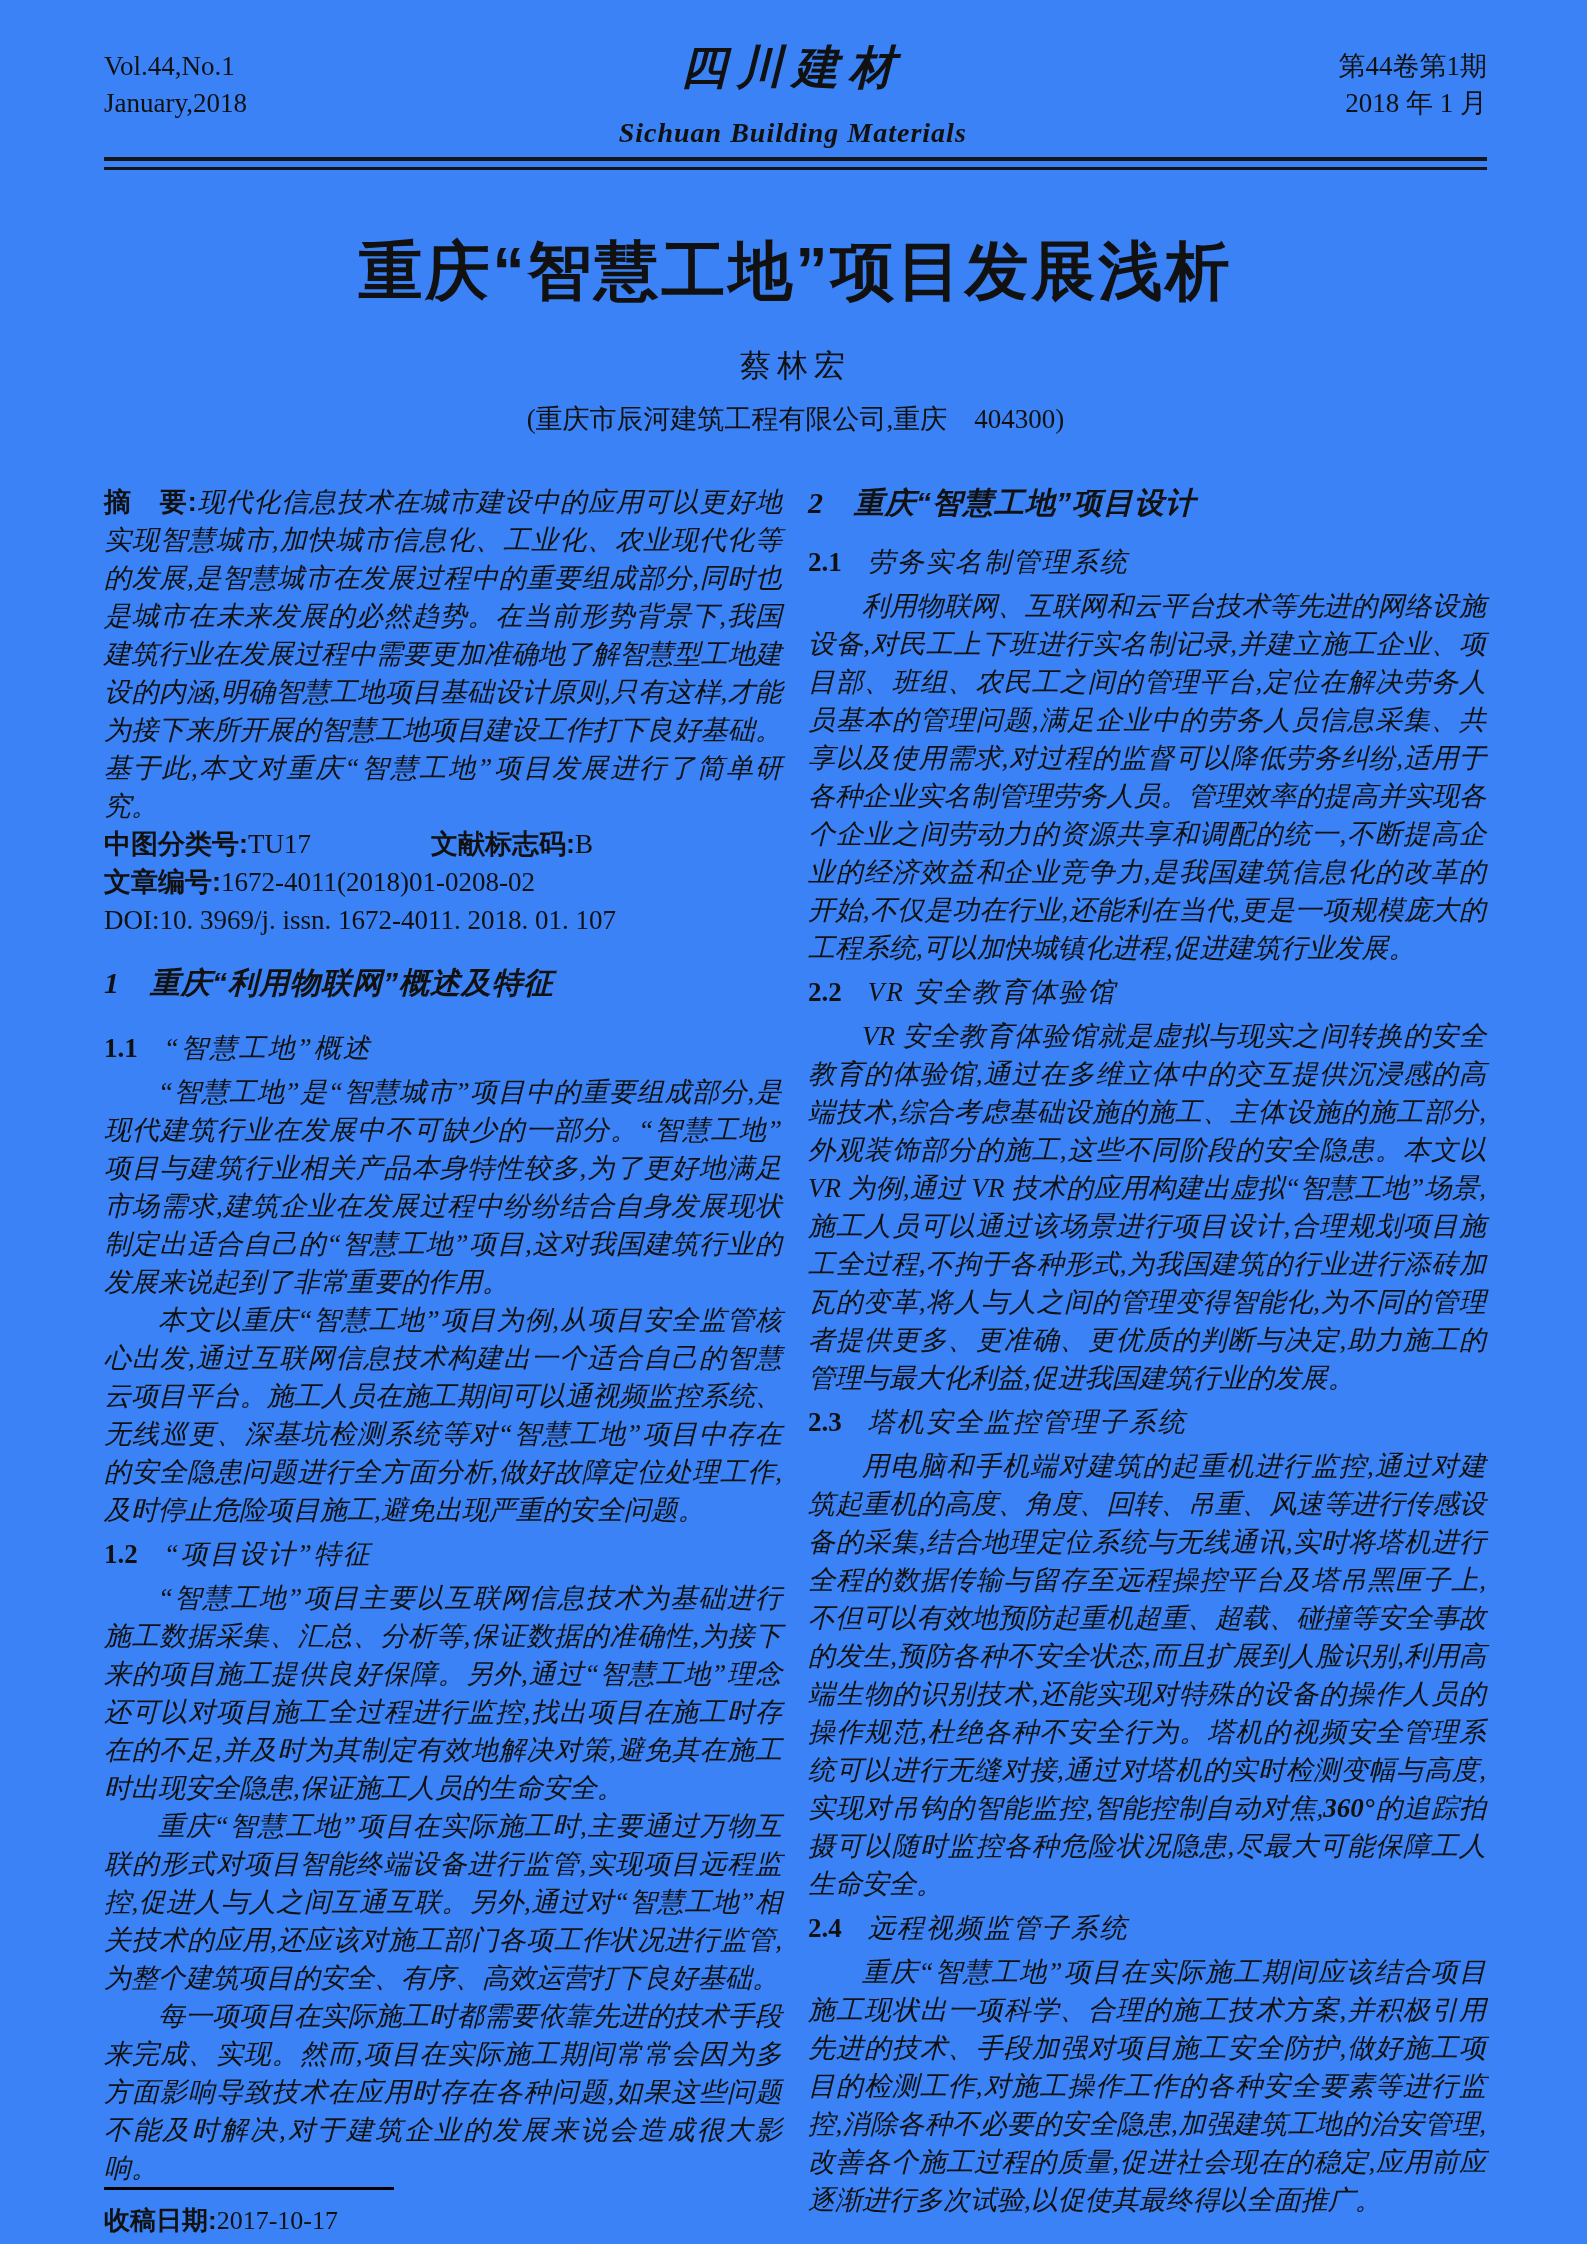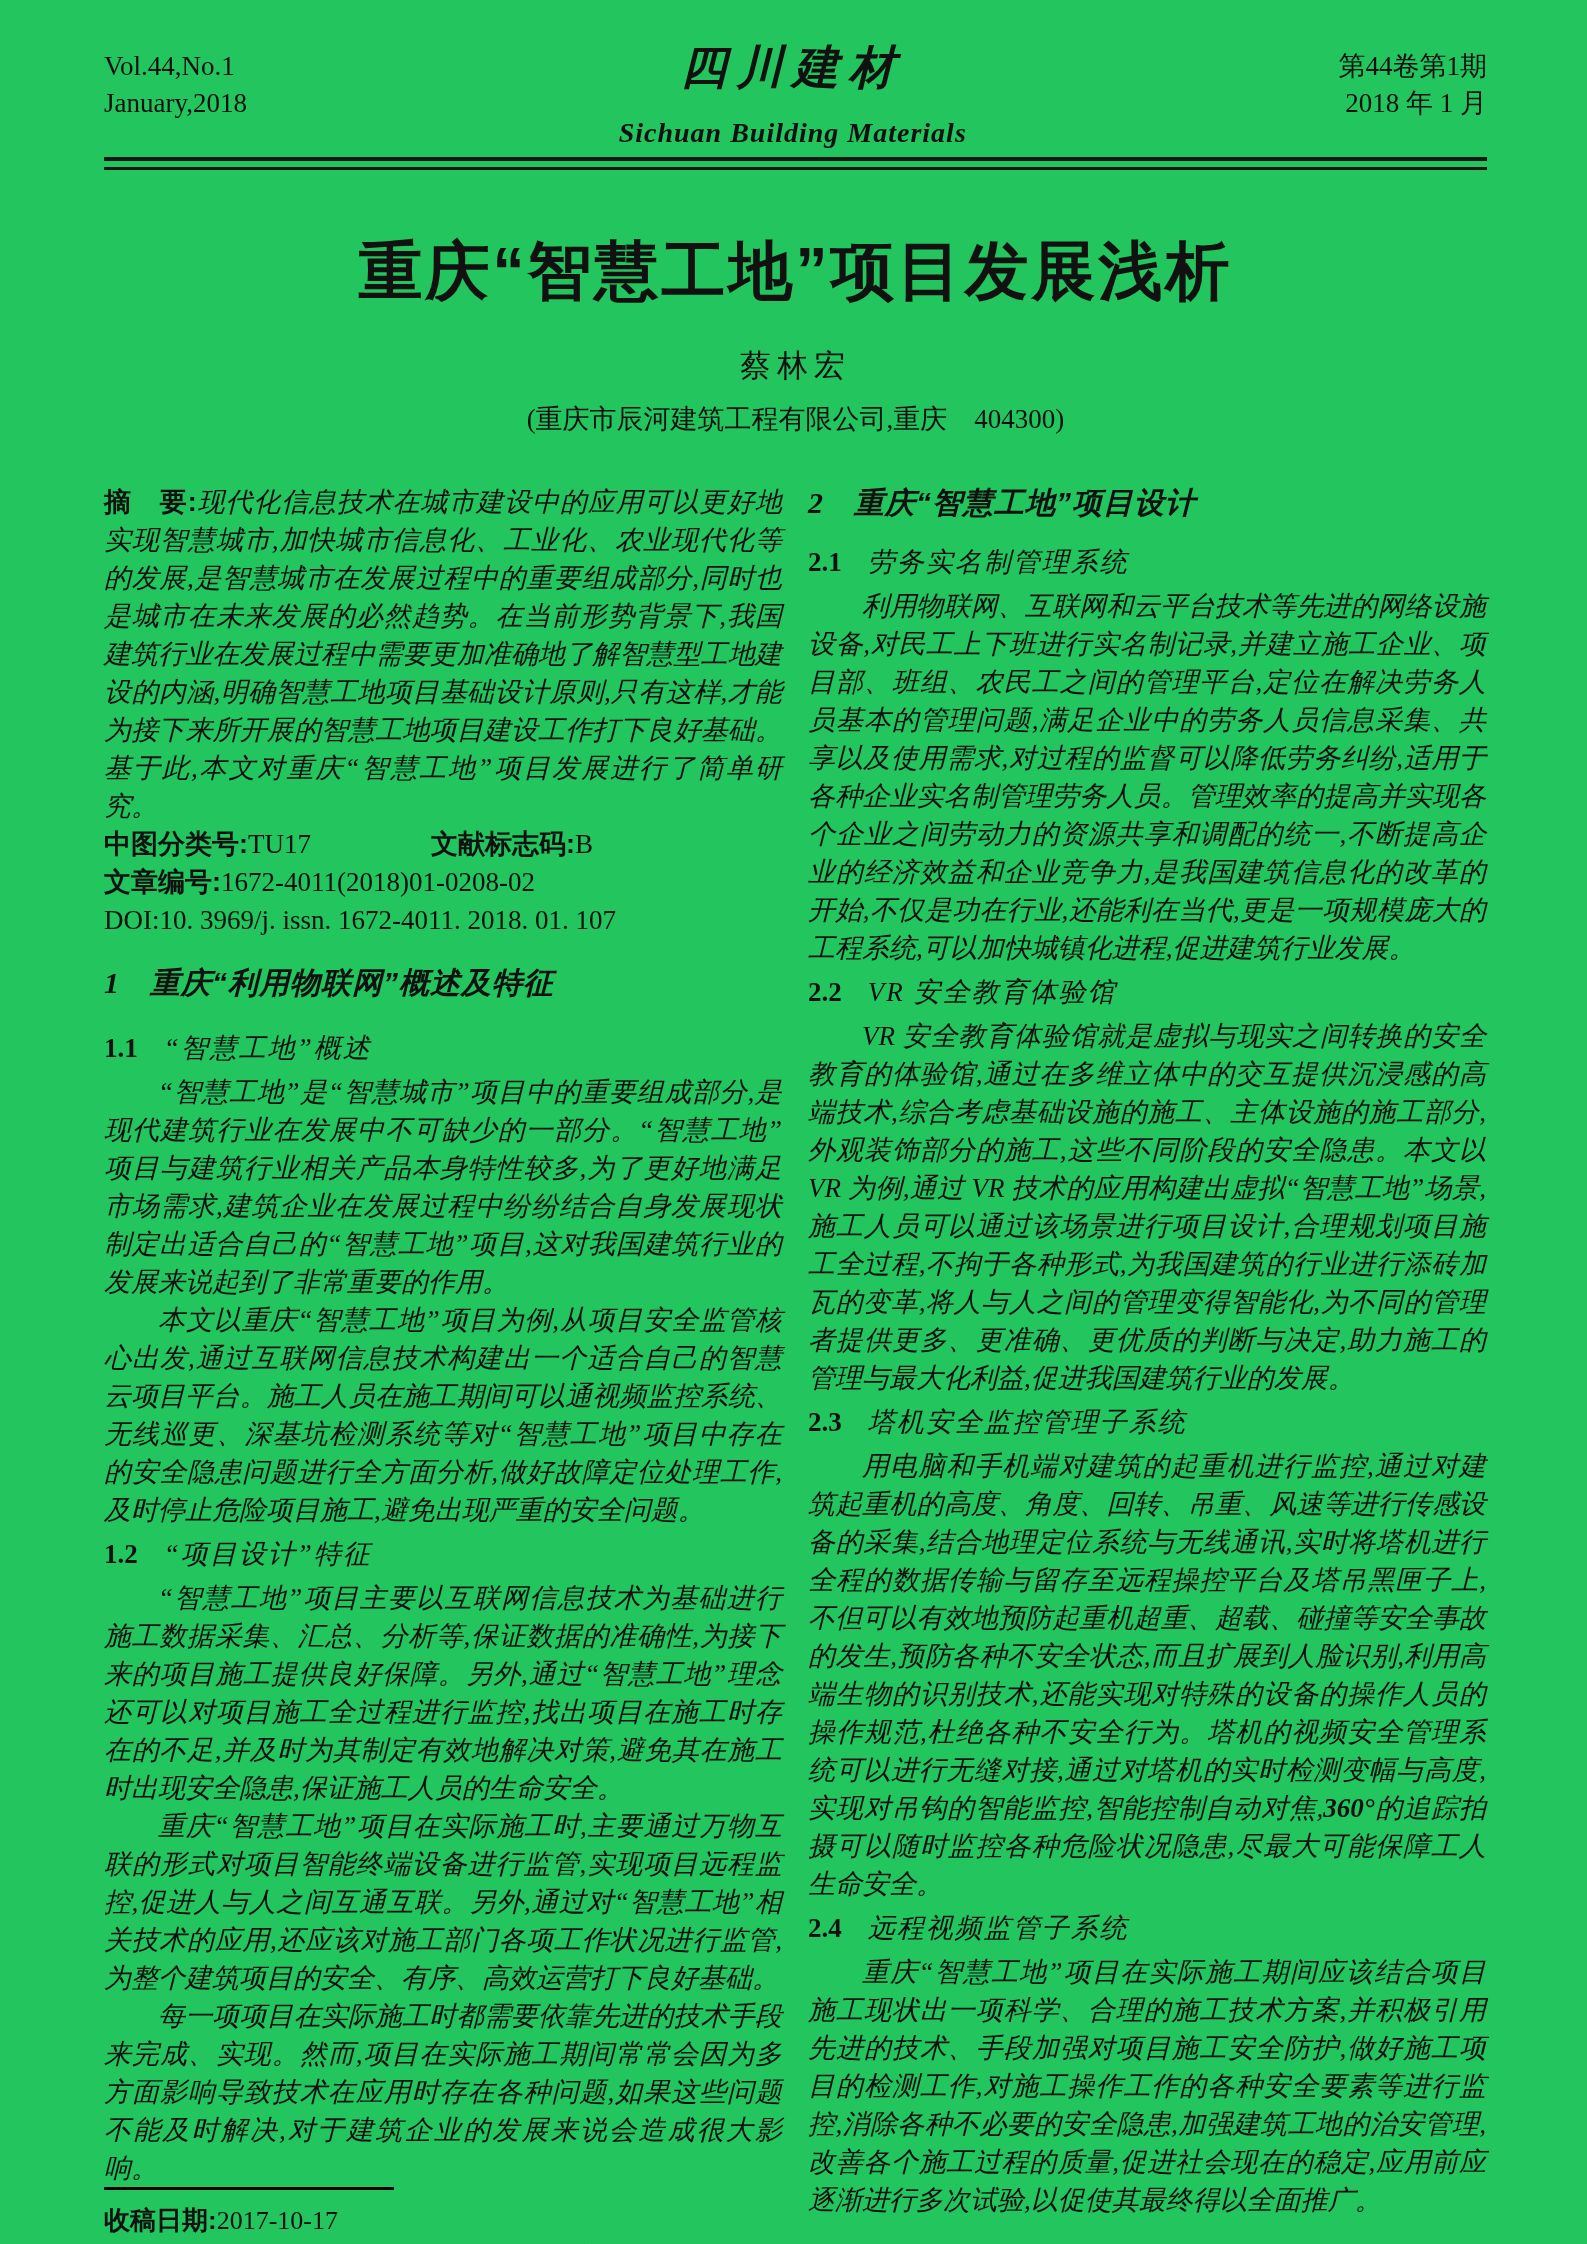--- a/index.html
+++ b/index.html
@@ -1,19 +1,19 @@
 <!DOCTYPE html>
 <html lang="zh"><head>
 <meta charset="utf-8">
 <style>
   html,body { margin:0; padding:0; background:#ffffff; }
   .page {
     position:relative;
     width:1587px; height:2244px;
-    background:#22c55e;
+    background:#3b82f6;
     color:#111;
     box-sizing:border-box;
     padding:42px 100px 0 104px;
     font-family:"Liberation Serif","DejaVu Serif",serif;
     overflow:hidden;
   }
   
   .jheader { display:flex; justify-content:space-between; align-items:flex-start; }
   .jh-left, .jh-right { font-size:27px; line-height:37px; padding-top:6px; }
   .jh-right { text-align:right; }

